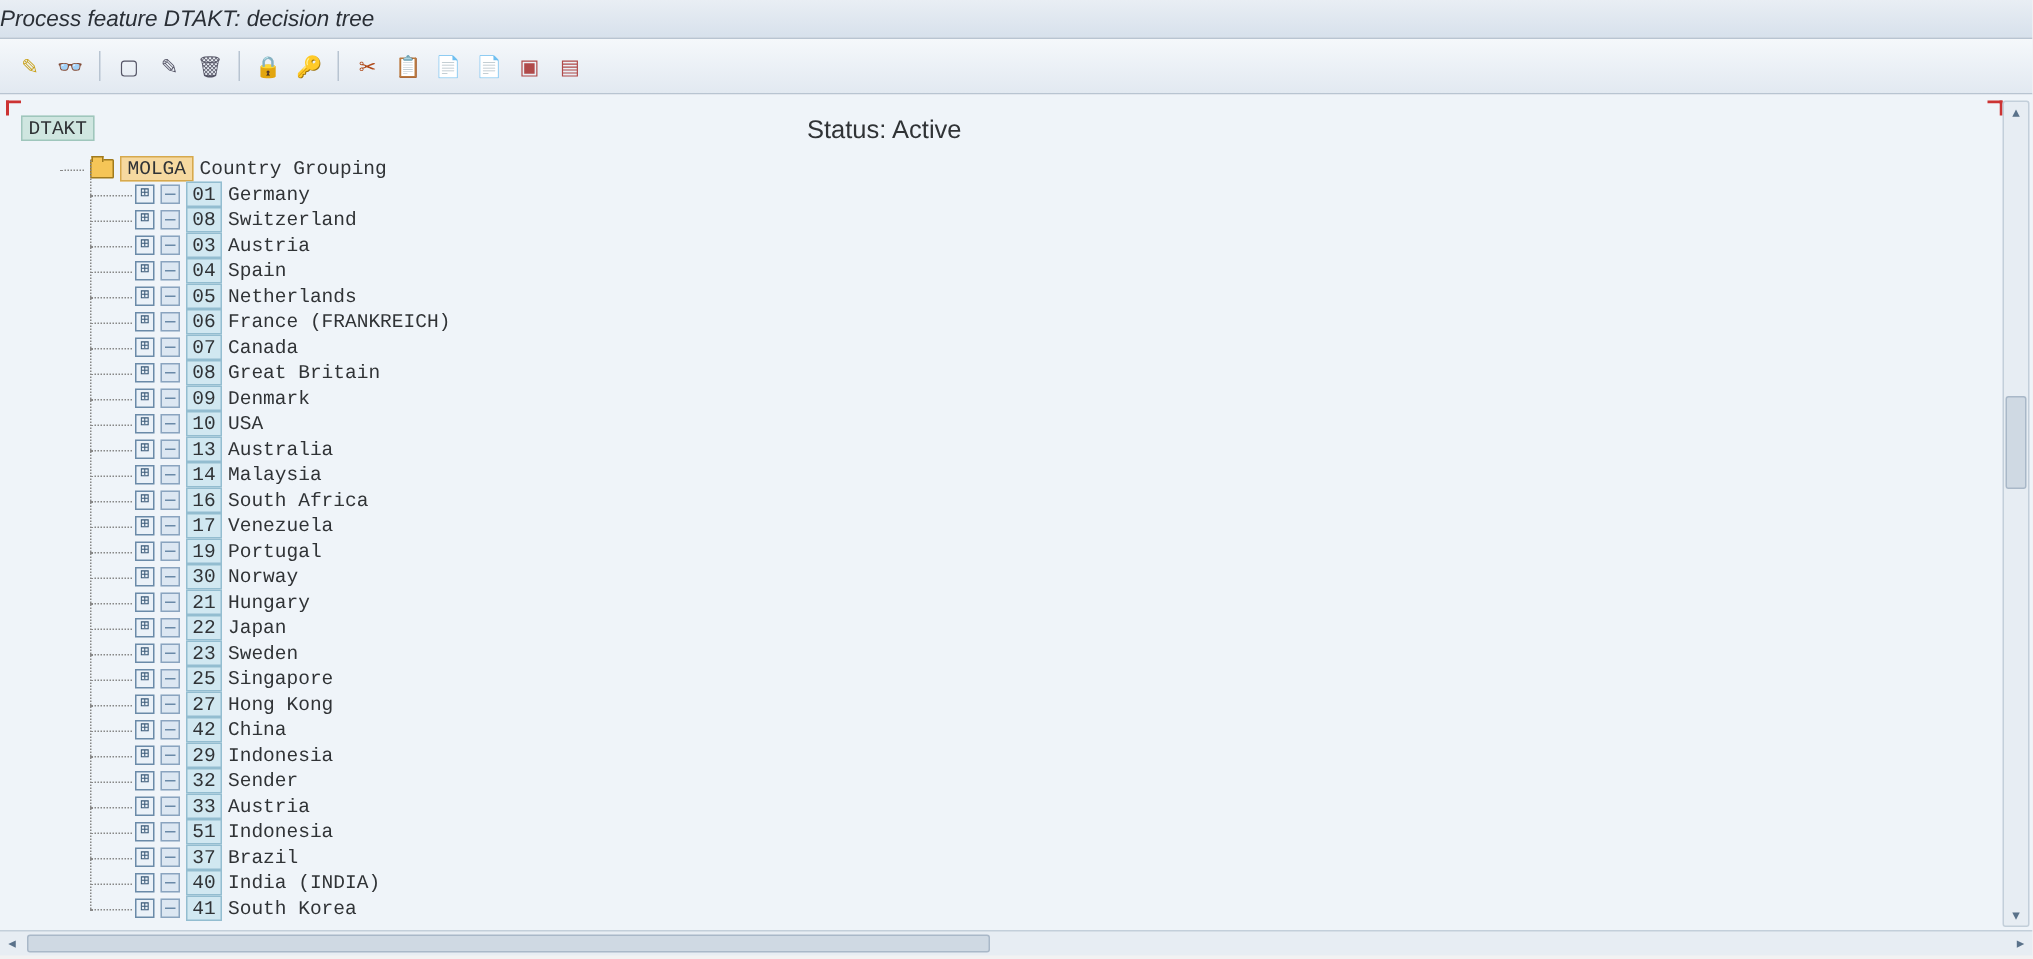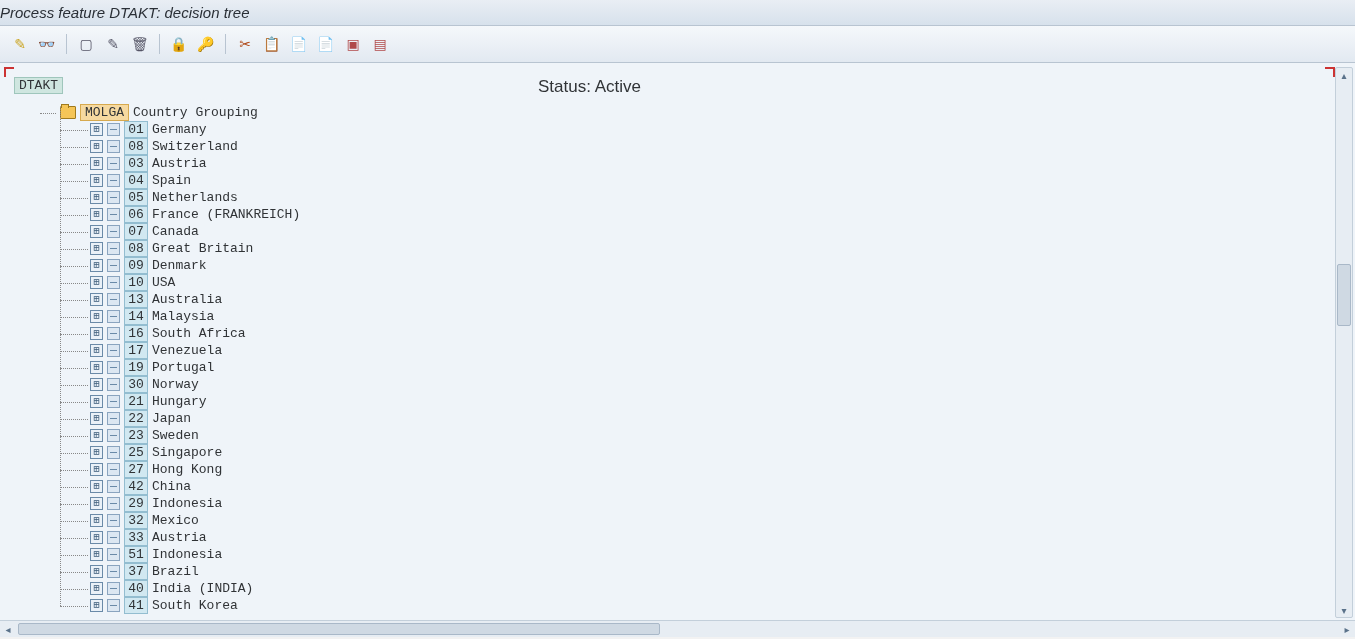--- a/index.html
+++ b/index.html
@@ -451,21 +451,21 @@
           <div class="node-row">
             <div class="expand-box">⊞</div>
             <div class="leaf-icon"></div>
             <span class="code-badge">29</span>
             <span>Indonesia</span>
           </div>
           <div class="node-row">
             <div class="expand-box">⊞</div>
             <div class="leaf-icon"></div>
             <span class="code-badge">32</span>
-            <span>Mexico</span>
+            <span>Sender</span>
           </div>
           <div class="node-row">
             <div class="expand-box">⊞</div>
             <div class="leaf-icon"></div>
             <span class="code-badge">33</span>
             <span>Austria</span>
           </div>
           <div class="node-row">
             <div class="expand-box">⊞</div>
             <div class="leaf-icon"></div>

